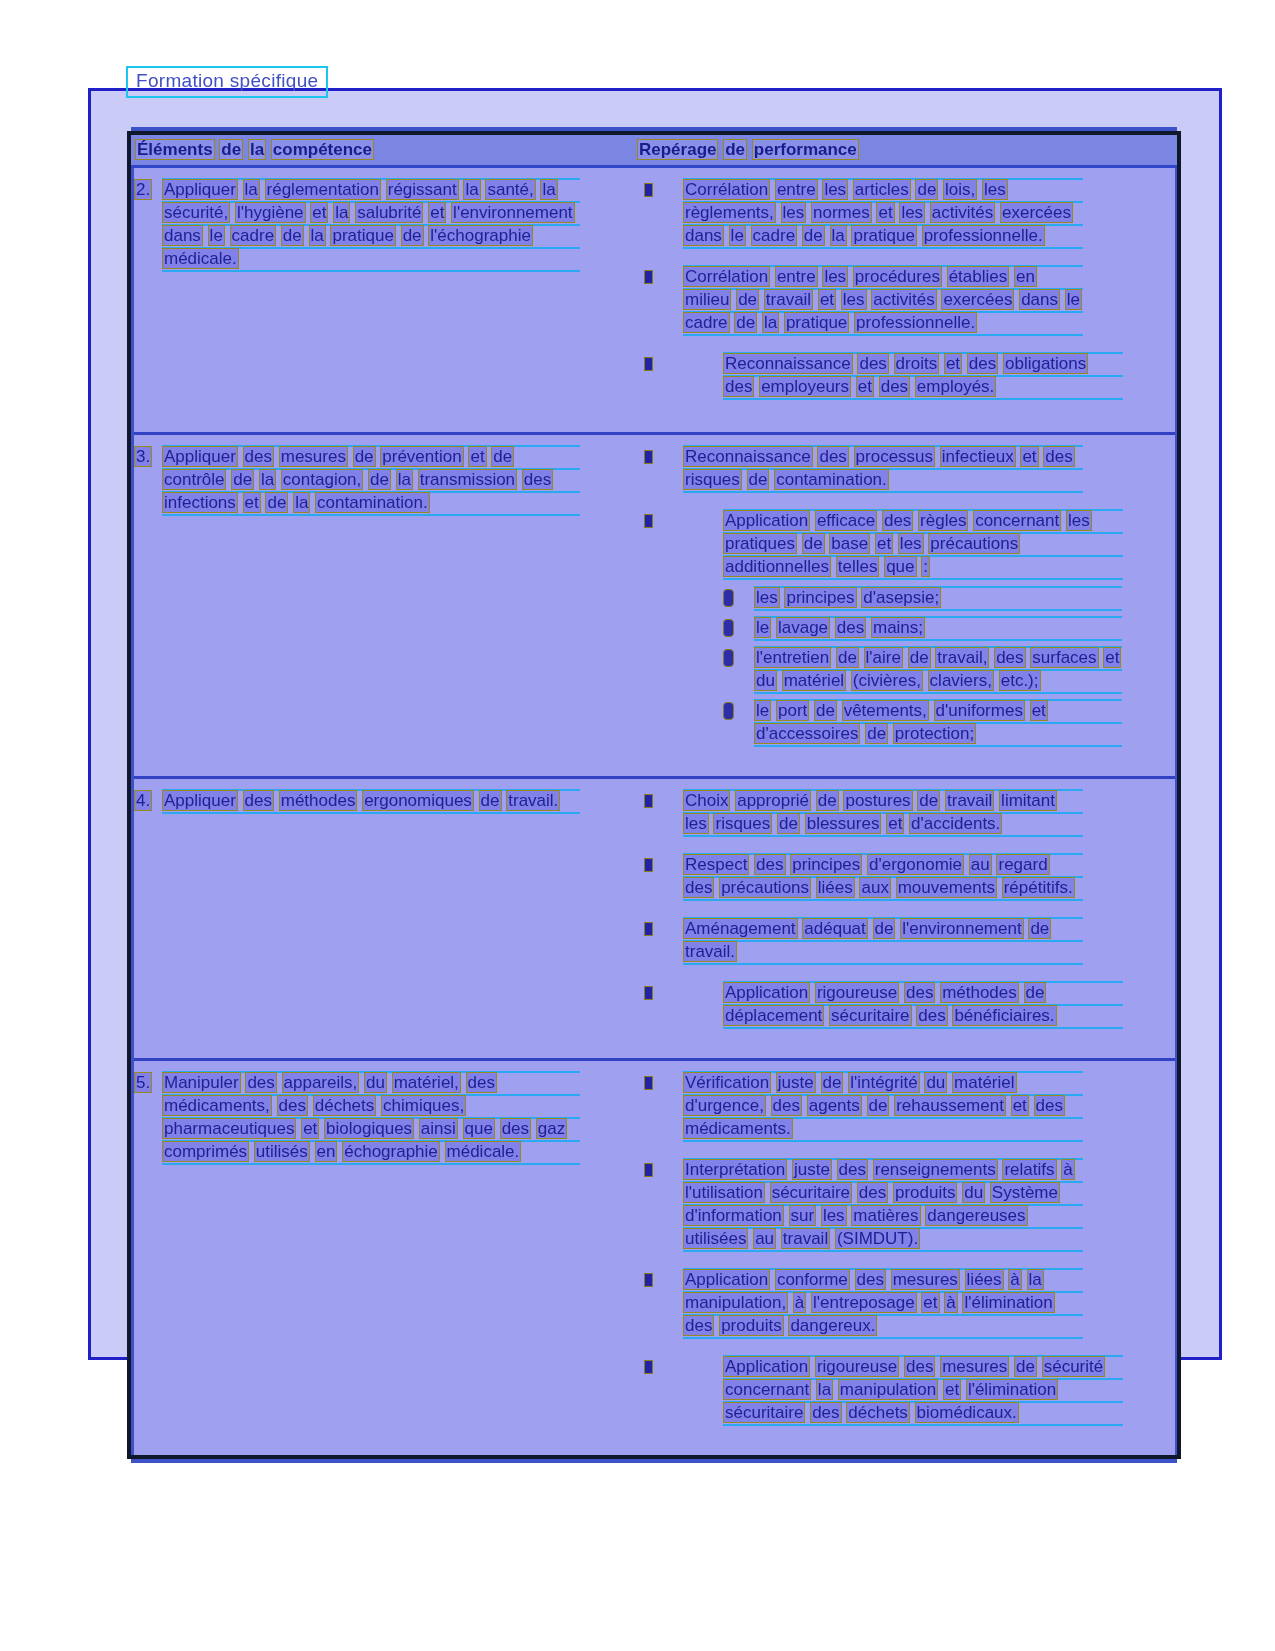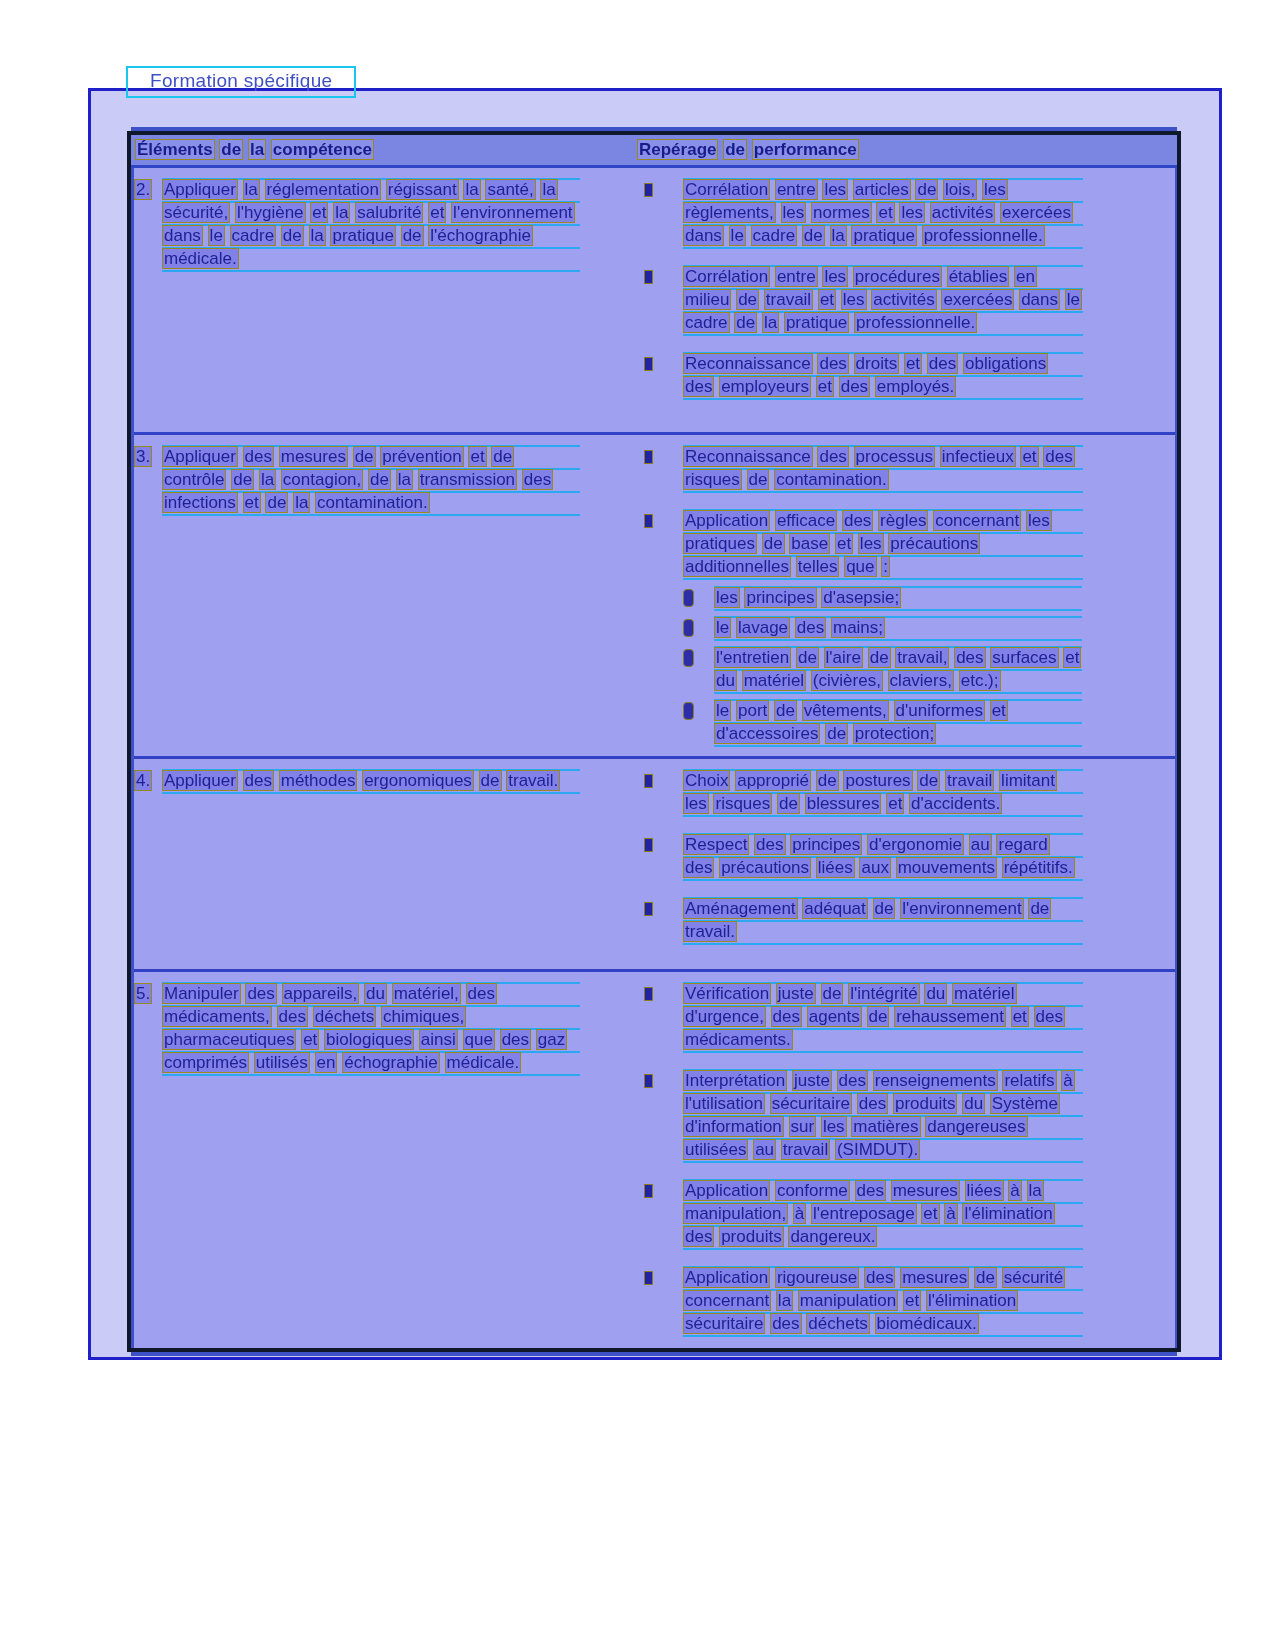--- a/index.html
+++ b/index.html
@@ -8,21 +8,21 @@
     font-family:"Liberation Sans", sans-serif;color:#23239c;
     -webkit-font-smoothing:antialiased;
   }
   .sheet{
     position:absolute;left:88px;top:88px;width:1128px;height:1266px;
     background:#cbcbf7;border:3px solid #2020c8;z-index:1;
   }
   .title{
     position:absolute;left:126px;top:66px;z-index:3;
     font-size:19px;letter-spacing:.3px;color:#4050c2;
-    border:2px solid #18c6ee;padding:2px 22px 4px;background:transparent;
+    border:2px solid #18c6ee;padding:2px 8px 4px;background:transparent;
   }
   .tablewrap{
     position:absolute;left:127px;top:131px;width:1046px;z-index:2;
     background:#a0a0f0;border:4px solid #0f172a;
     box-shadow:0 -8px 0 -4px #3e52c8, 0 8px 0 -4px #3e52c8;
   }
   .thead{
     height:30px;background:#7b85e2;border-bottom:3px solid #2f46c8;
     position:relative;font-weight:bold;font-size:17.5px;color:#181d8c;
   }
@@ -31,21 +31,21 @@
   .th-right{left:506px;}
   .tbody{border-left:3px solid #4050c8;border-right:2px solid #4050c8;}
   .trow{position:relative;border-bottom:3px solid #3142c4;padding:10px 0 4px 0;}
   .trow:last-child{border-bottom:none;}
   .r0{min-height:250px;} .r1{min-height:278px;} .r2{min-height:196px;} .r3{min-height:362px;}
   .cell-left{position:absolute;left:0px;top:10px;width:470px;display:flex;align-items:flex-start;}
   .num{display:inline-block;width:22px;margin-right:6px;}
   .eltext{width:418px;}
   .cell-right{margin-left:510px;width:470px;}
   .crit{display:flex;align-items:flex-start;margin-bottom:11px;}
-  .crit:last-child{margin-bottom:0;}
+  .crit:last-child{margin-bottom:20px;gap:40px;}
   .b-icon{
     flex:0 0 auto;width:7px;height:12px;margin-top:5px;
     background:#2222a4;border:1px solid #8a7d1e;
   }
   .col{margin-left:30px;}
   .ctext{width:400px;}
   .sub{margin-top:1px;}
   .subitem{display:flex;align-items:flex-start;}
   .s-icon{
     flex:0 0 auto;width:9px;height:16px;margin-top:3px;border-radius:4px;
@@ -162,20 +162,26 @@
           <div class="col">
               <div class="ctext ocr guide"><span class="w">Respect</span> <span class="w">des</span> <span class="w">principes</span> <span class="w">d'ergonomie</span> <span class="w">au</span> <span class="w">regard</span> <span class="w">des</span> <span class="w">précautions</span> <span class="w">liées</span> <span class="w">aux</span> <span class="w">mouvements</span> <span class="w">répétitifs.</span></div>
             </div>
         </div>
         <div class="crit">
           <span class="b-icon"></span>
           <div class="col">
               <div class="ctext ocr guide"><span class="w">Aménagement</span> <span class="w">adéquat</span> <span class="w">de</span> <span class="w">l'environnement</span> <span class="w">de</span> <span class="w">travail.</span></div>
             </div>
         </div>
+        <div class="crit">
+          <span class="b-icon"></span>
+          <div class="col">
+              <div class="ctext ocr guide"><span class="w">Application</span> <span class="w">rigoureuse</span> <span class="w">des</span> <span class="w">méthodes</span> <span class="w">de</span> <span class="w">déplacement</span> <span class="w">sécuritaire</span> <span class="w">des</span> <span class="w">bénéficiaires.</span></div>
+            </div>
+        </div>
       </div>
     </div>
 
     <div class="trow r3">
       <div class="cell-left">
         <span class="num ocr"><span class="w">5.</span></span>
         <div class="eltext ocr guide"><span class="w">Manipuler</span> <span class="w">des</span> <span class="w">appareils,</span> <span class="w">du</span> <span class="w">matériel,</span> <span class="w">des</span> <span class="w">médicaments,</span> <span class="w">des</span> <span class="w">déchets</span> <span class="w">chimiques,</span> <span class="w">pharmaceutiques</span> <span class="w">et</span> <span class="w">biologiques</span> <span class="w">ainsi</span> <span class="w">que</span> <span class="w">des</span> <span class="w">gaz</span> <span class="w">comprimés</span> <span class="w">utilisés</span> <span class="w">en</span> <span class="w">échographie</span> <span class="w">médicale.</span></div>
       </div>
       <div class="cell-right">
         <div class="crit">

